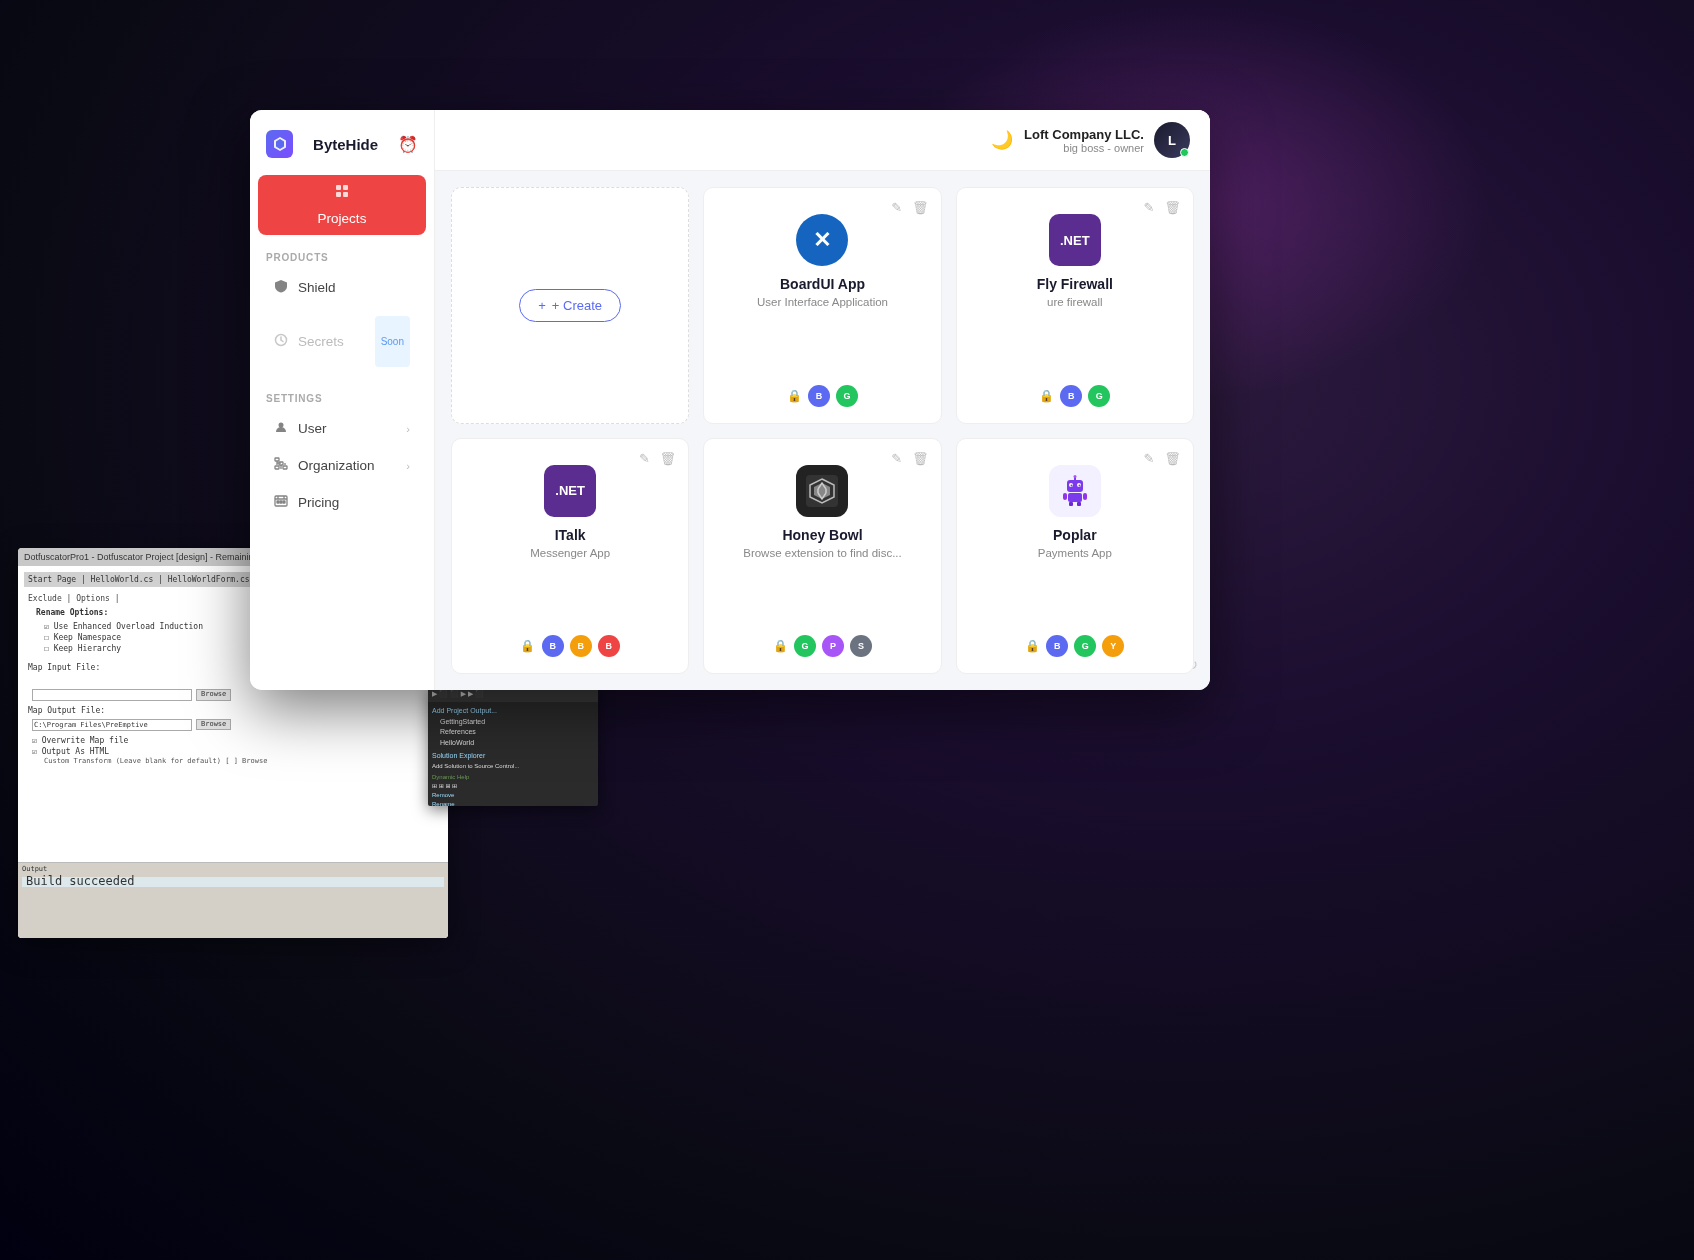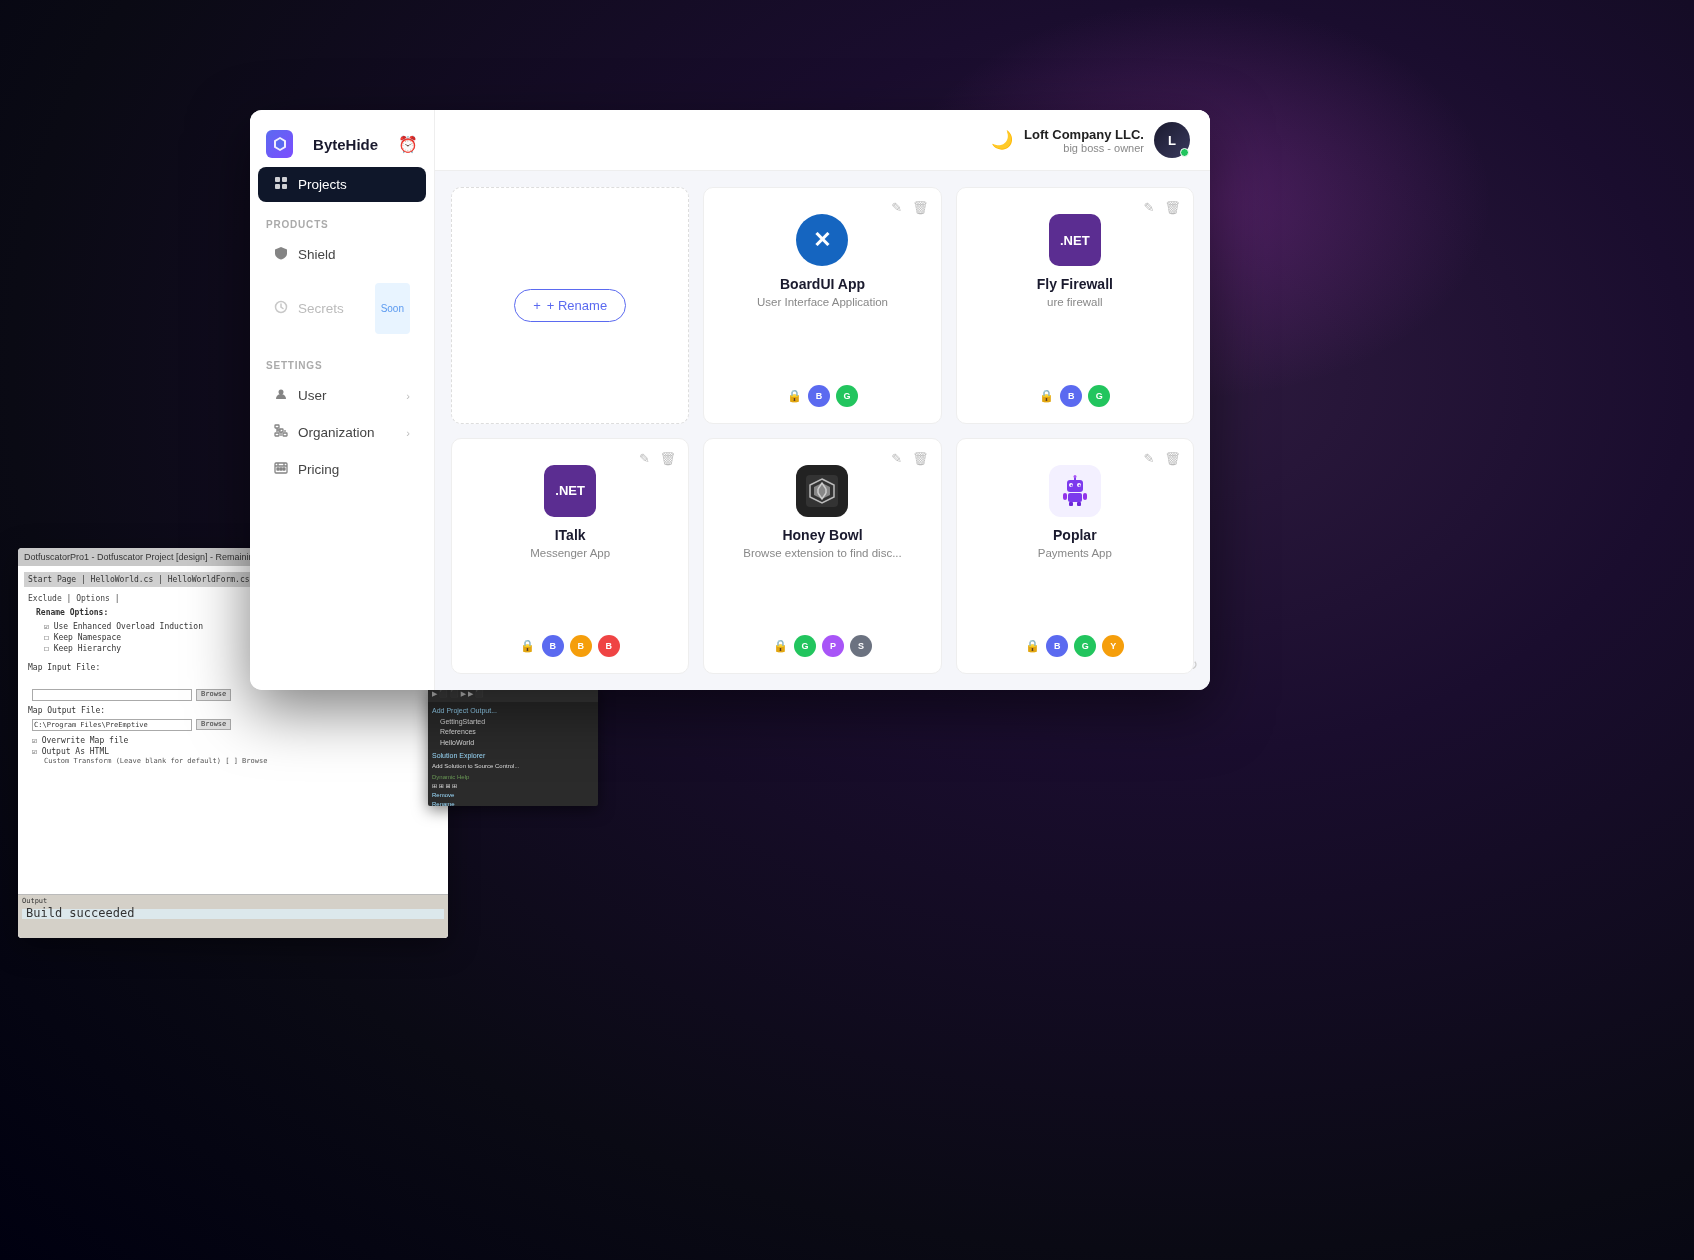--- a/index.html
+++ b/index.html
@@ -43,21 +43,21 @@
       border-right: 1px solid #eee;
       display: flex;
       flex-direction: column;
       padding: 16px 0;
     }
 
     .sidebar-brand {
       display: flex;
       align-items: center;
       gap: 20px;
-      padding: 4px 16px 8px;
+      padding: 4px 16px 16px;
       text-align: right;
     }
 
     .brand-icon {
       width: 28px;
       height: 28px;
       background: linear-gradient(135deg, #5b6af0, #7c4dff);
       border-radius: 6px;
       display: flex;
       align-items: center;
@@ -84,22 +84,23 @@
       gap: 10px;
       padding: 9px 16px;
       cursor: pointer;
       font-size: 13.5px;
       color: #444;
       border-radius: 8px;
       margin: 1px 8px;
     }
 
     .nav-item.active {
-      background: #0f172a;
+      background: #ef4444;
       color: #fff;
+      flex-direction: column;
     }
 
     .nav-item .nav-icon {
       font-size: 15px;
       opacity: 0.8;
     }
 
     .nav-item .arrow {
       margin-left: auto;
       font-size: 11px;
@@ -457,21 +458,21 @@
       </div>
       <div style="color:#333; margin-bottom:2px;">Map Output File:</div>
       <div style="margin-left:4px; display:flex; gap:4px; align-items:center; margin-bottom:4px;">
         <div style="background:#fff; border:1px solid #aaa; width:160px; height:12px; font-size:7px; overflow:hidden; padding:1px;">C:\Program Files\PreEmptive Solutions\Dotfuscator...</div>
         <div style="background:#e0e0e0; border:1px solid #aaa; padding:0 4px; font-size:7px;">Browse</div>
       </div>
       <div style="margin-left:4px; color:#333;">☑ Overwrite Map file</div>
       <div style="margin-left:4px; color:#333;">☑ Output As HTML</div>
       <div style="margin-left:16px; color:#555; font-size:7px;">Custom Transform (Leave blank for default) [  ] Browse</div>
     </div>
-    <div style="position:absolute; bottom:0; left:0; right:0; background:#d4d0c8; height:44px; border-top:1px solid #bbb; padding:2px 4px;">
+    <div style="position:absolute; bottom:0; left:0; right:0; background:#d4d0c8; height:76px; border-top:1px solid #bbb; padding:2px 4px;">
       <div style="color:#333; font-size:7px; margin-bottom:2px;">Output</div>
       <div style="background:#dce8ec; height:10px; margin-top:2px; font-size:12px; color:#333; display:flex; align-items:center; padding-left:4px;">Build succeeded</div>
     </div>
   </div>
 </div>
 
 <div class="ide-window-right">
   <div class="ide2-titlebar">
     <span style="font-size:7px; color:#ccc;">▶ ⬛ ⬛ ▶ ▶ ⬛</span>
   </div>
@@ -594,21 +595,21 @@
           <div class="avatar-dot"></div>
         </div>
       </div>
     </div>
 
     <div class="projects-grid">
 
       <div class="create-card">
         <button class="create-btn">
           <span>+</span>
-          <span>+ Rename</span>
+          <span>+ Create</span>
         </button>
         <div class="refresh-icon-wrap" style="position:absolute; bottom:12px; right:12px;">
           <span style="color:#ccc; font-size:15px;">↻</span>
         </div>
       </div>
 
       <div class="project-card">
         <div class="card-actions">
           <button class="card-action-btn">✎</button>
           <button class="card-action-btn">🗑</button>

